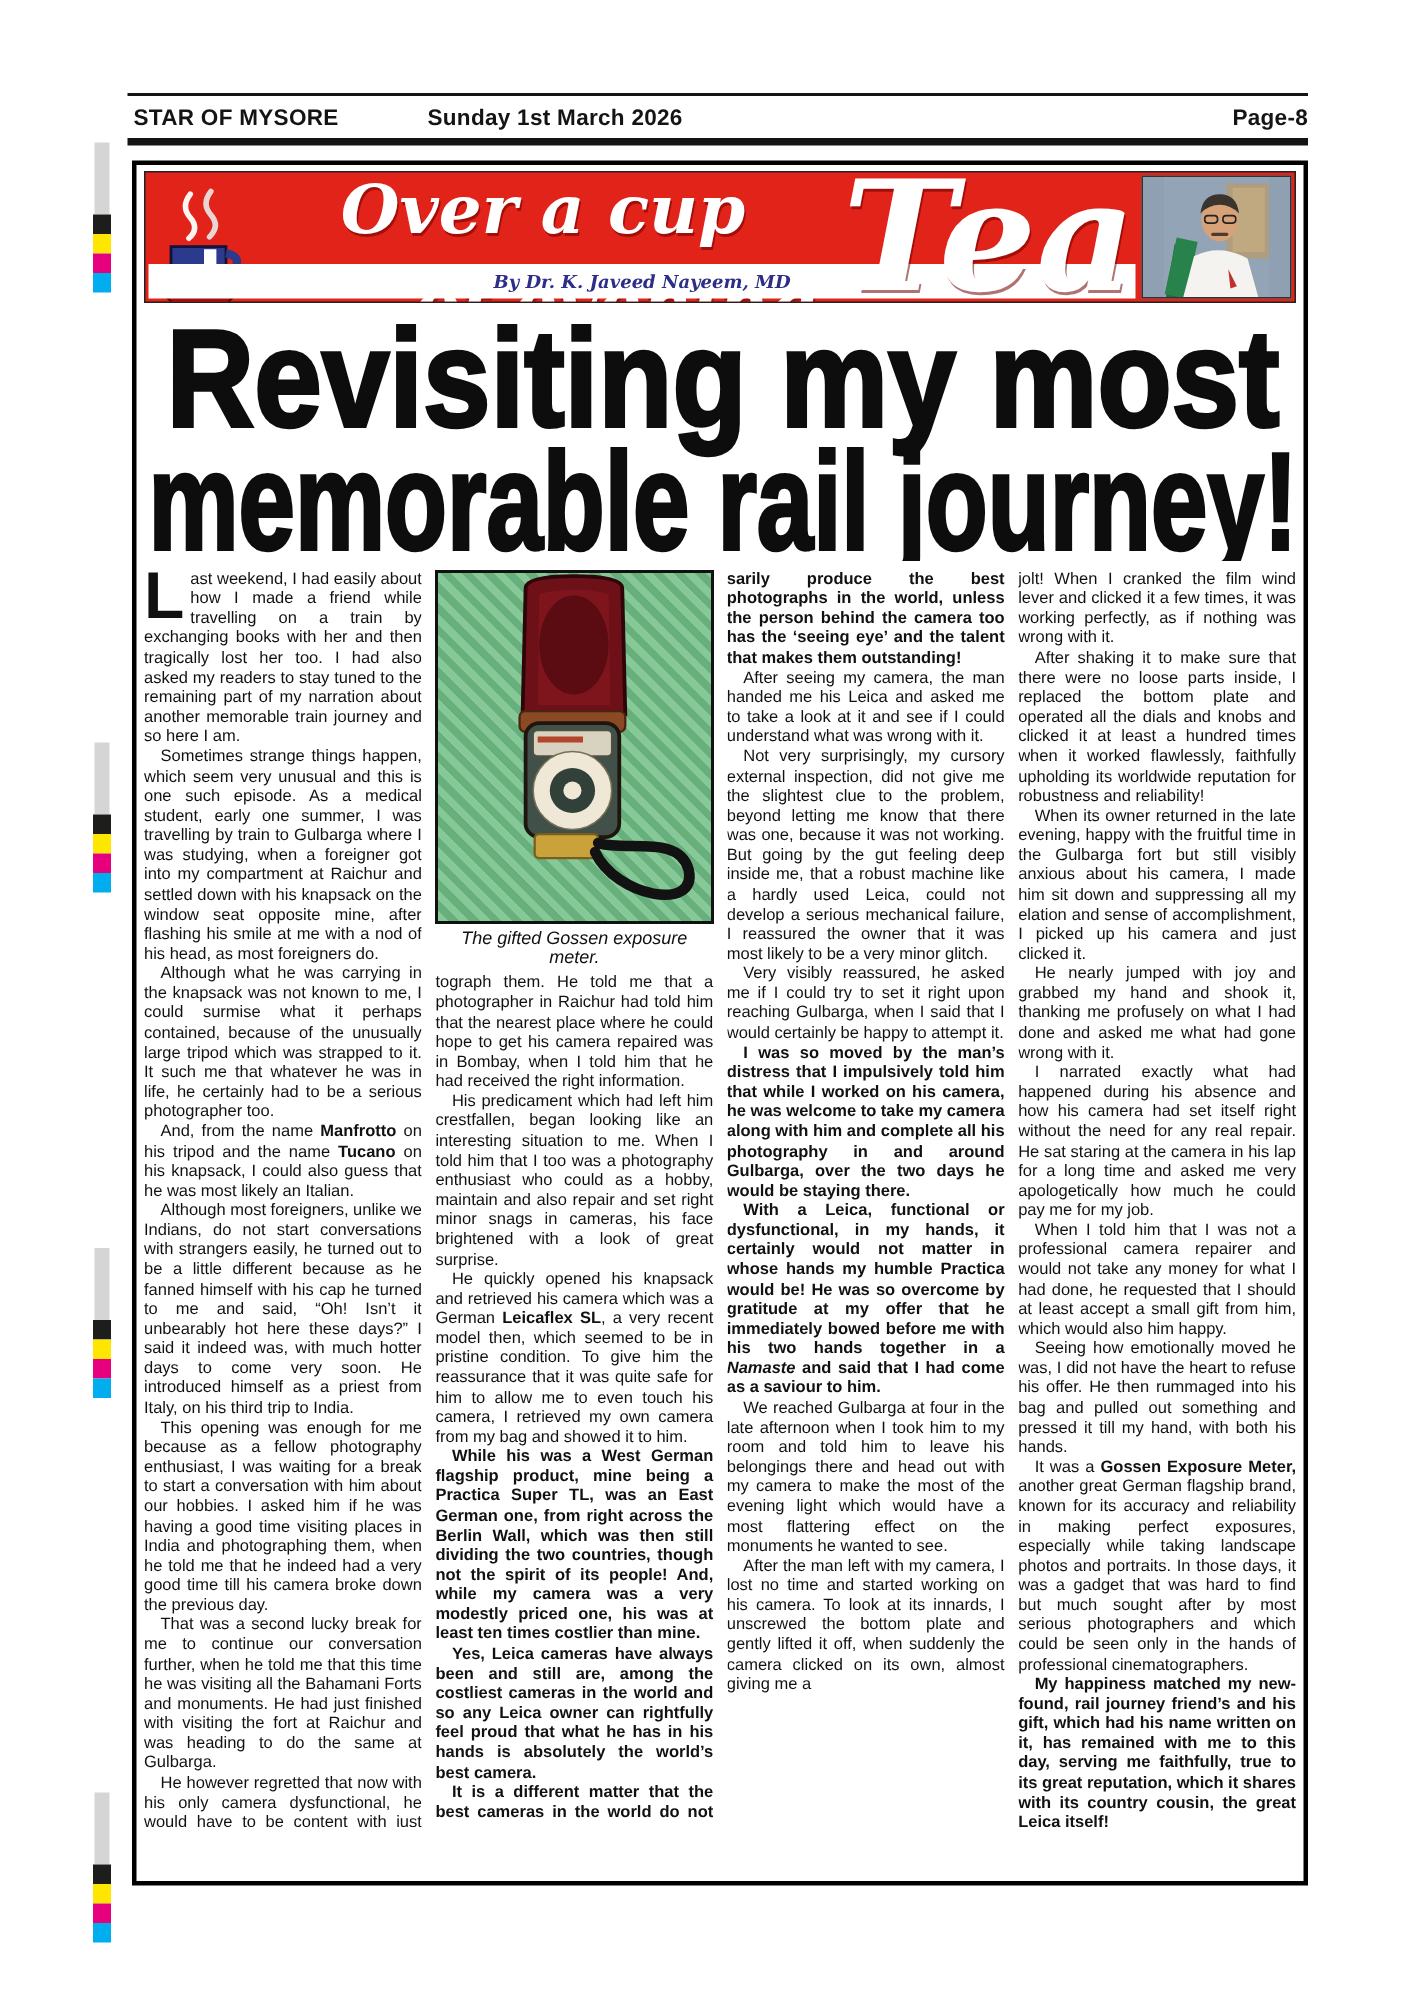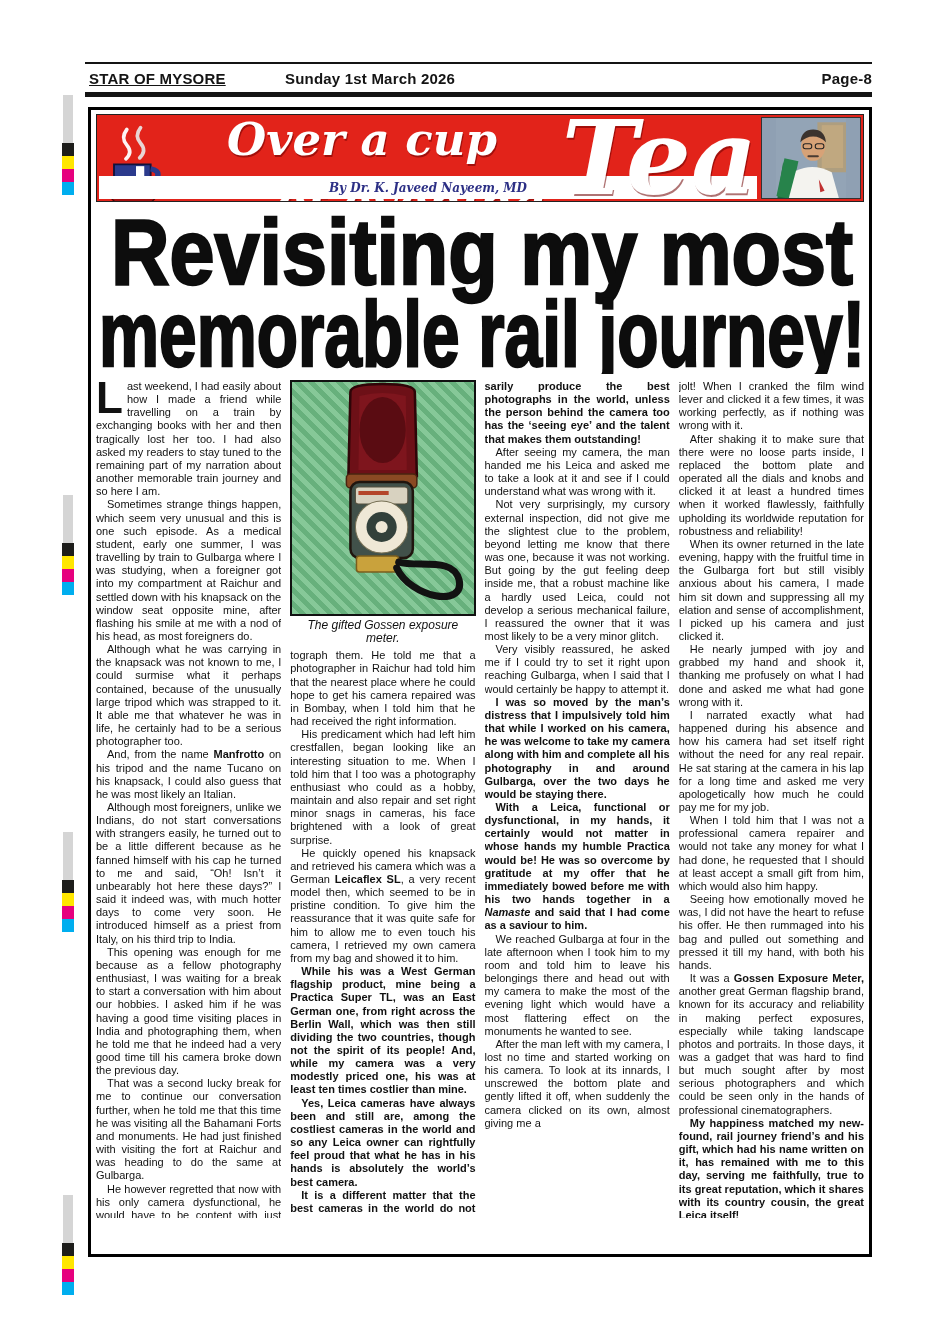--- a/index.html
+++ b/index.html
@@ -9,21 +9,21 @@
   
   .regmarks{position:absolute;left:0;top:0;width:80px;height:1337px;}
   .reg-strip{position:absolute;left:63px;width:10px;background:#d5d5d5;}
   .reg-sq{position:absolute;left:62px;width:12px;height:13px;}
 
   
   .pageheader{position:absolute;left:85px;top:62px;width:787px;height:40px;}
   .rule-thin{position:absolute;left:0;top:0;width:100%;height:2px;background:#141414;}
   .rule-thick{position:absolute;left:0;top:30px;width:100%;height:5px;background:#141414;}
   .ph-text{position:absolute;top:8px;font-size:15px;font-weight:bold;letter-spacing:.2px;color:#141414;}
-  .ph-pub{left:4px;text-decoration:underline;} .ph-date{left:200px;} .ph-page{right:0;}
+  .ph-pub{left:4px;} .ph-date{left:200px;} .ph-page{right:0;}
 
   
   .mainbox{position:absolute;left:88px;top:107px;width:784px;height:1150px;
            border:3px solid #000;box-sizing:border-box;background:#fff;padding:4px 5px;}
 
   
   .banner{display:flex;height:88px;background:#e2231a;border:1px solid #222;box-sizing:border-box;position:relative;}
   .banner-left{flex:1;position:relative;overflow:hidden;}
   .mast-title{position:absolute;color:#fff;font-family:"DejaVu Serif","Liberation Serif",serif;
               font-style:italic;font-weight:bold;text-shadow:1px 2px 0 rgba(110,0,0,.55);white-space:nowrap;}
@@ -135,22 +135,22 @@
         <text x="386" y="74" text-anchor="middle" textLength="742" lengthAdjust="spacingAndGlyphs" font-family="Liberation Sans, sans-serif" font-weight="bold" font-size="92" fill="#0d0d0d" stroke="#0d0d0d" stroke-width="2.5" paint-order="stroke">Revisiting my most</text>
         <text x="386" y="156" text-anchor="middle" textLength="766" lengthAdjust="spacingAndGlyphs" font-family="Liberation Sans, sans-serif" font-weight="bold" font-size="92" fill="#0d0d0d" stroke="#0d0d0d" stroke-width="2.5" paint-order="stroke">memorable rail journey!</text>
       </svg>
     </div>
 
     <div class="columns">
       <div class="col">
           <div>
             <p class="noind"><span class="dropcap">L</span><span>ast weekend, I had easily about how I made a friend while travelling on a train by exchanging books with her and then tragically lost her too. I had also asked my readers to stay tuned to the remaining part of my narration about another memorable train journey and so here I am.</span></p>
             <p><span>Sometimes strange things happen, which seem very unusual and this is one such episode. As a medical student, early one summer, I was travelling by train to Gulbarga where I was studying, when a foreigner got into my compartment at Raichur and settled down with his knapsack on the window seat opposite mine, after flashing his smile at me with a nod of his head, as most foreigners do.</span></p>
-            <p><span>Although what he was carrying in the knapsack was not known to me, I could surmise what it perhaps contained, because of the unusually large tripod which was strapped to it. It able me that whatever he was in life, he certainly had to be a serious photographer too.</span></p>
-            <p><span>And, from the name </span><span style="font-weight: bold;">Manfrotto</span><span> on his tripod and the name </span><span style="font-weight: normal;">Tucano</span><span> on his knapsack, I could also guess that he was most likely an Italian.</span></p>
+            <p><span>Although what he was carrying in the knapsack was not known to me, I could surmise what it perhaps contained, because of the unusually large tripod which was strapped to it. It such me that whatever he was in life, he certainly had to be a serious photographer too.</span></p>
+            <p><span>And, from the name </span><span style="font-weight: bold;">Manfrotto</span><span> on his tripod and the name </span><span style="font-weight: bold;">Tucano</span><span> on his knapsack, I could also guess that he was most likely an Italian.</span></p>
             <p><span>Although most foreigners, unlike we Indians, do not start conversations with strangers easily, he turned out to be a little different because as he fanned himself with his cap he turned to me and said, “Oh! Isn’t it unbearably hot here these days?” I said it indeed was, with much hotter days to come very soon. He introduced himself as a priest from Italy, on his third trip to India.</span></p>
             <p><span>This opening was enough for me because as a fellow photography enthusiast, I was waiting for a break to start a conversation with him about our hobbies. I asked him if he was having a good time visiting places in India and photographing them, when he told me that he indeed had a very good time till his camera broke down the previous day.</span></p>
             <p><span>That was a second lucky break for me to continue our conversation further, when he told me that this time he was visiting all the Bahamani Forts and monuments. He had just finished with visiting the fort at Raichur and was heading to do the same at Gulbarga.</span></p>
             <p><span>He however regretted that now with his only camera dysfunctional, he would have to be content with just visiting the monuments, without being able to pho-</span></p>
           </div>
         </div>
       <div class="col">
         <figure class="photo">
           <div class="photo-img">
             <svg viewBox="0 0 180 232" preserveAspectRatio="none">

